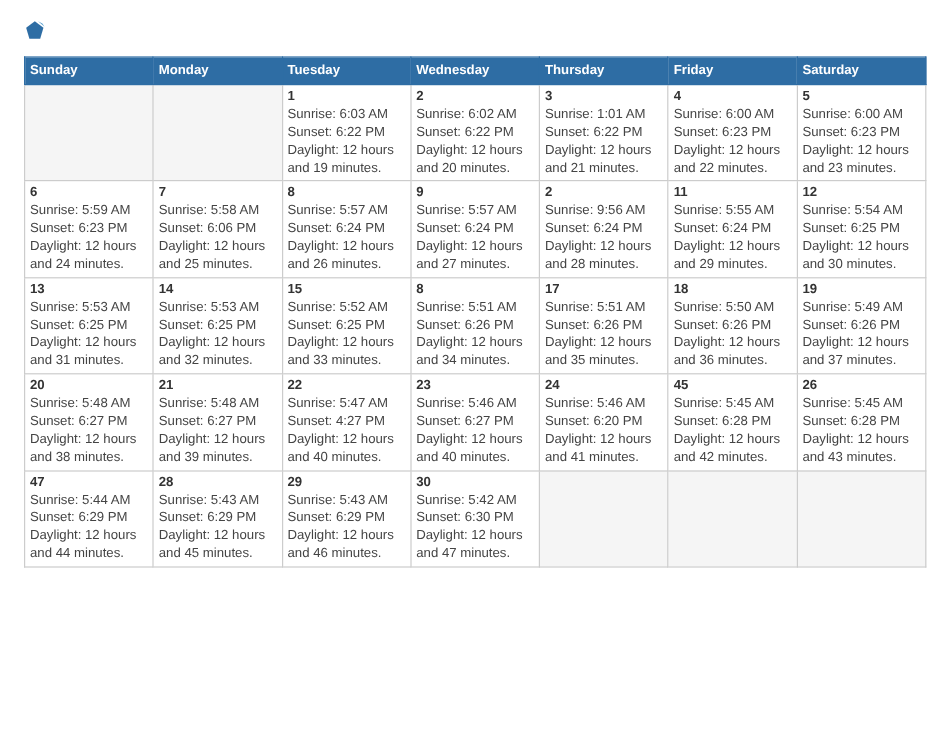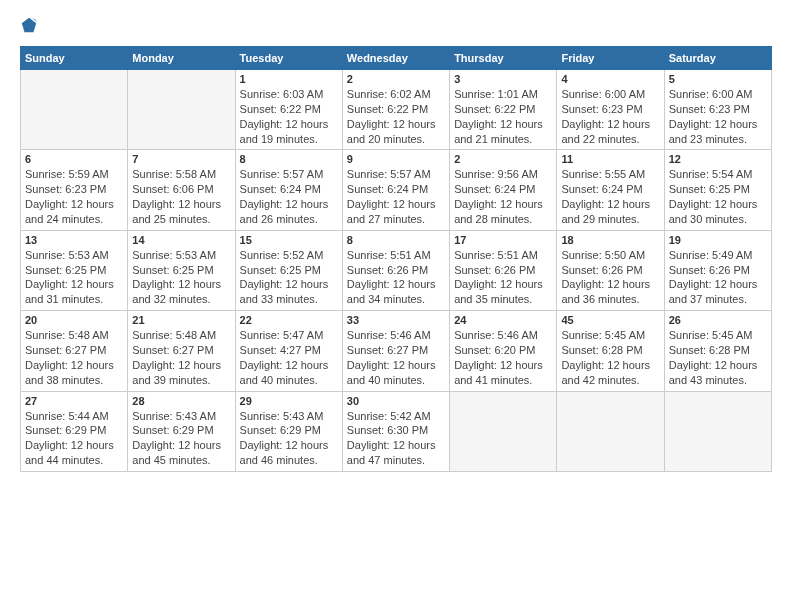--- a/index.html
+++ b/index.html
@@ -289,21 +289,21 @@
 and 39 minutes.</div>
           </td>
           <td>
             <span class="day-number">22</span>
             <div class="day-info">Sunrise: 5:47 AM
 Sunset: 4:27 PM
 Daylight: 12 hours
 and 40 minutes.</div>
           </td>
           <td>
-            <span class="day-number">33</span>
+            <span class="day-number">23</span>
             <div class="day-info">Sunrise: 5:46 AM
 Sunset: 6:27 PM
 Daylight: 12 hours
 and 40 minutes.</div>
           </td>
           <td>
             <span class="day-number">24</span>
             <div class="day-info">Sunrise: 5:46 AM
 Sunset: 6:20 PM
 Daylight: 12 hours
@@ -319,21 +319,21 @@
           <td>
             <span class="day-number">26</span>
             <div class="day-info">Sunrise: 5:45 AM
 Sunset: 6:28 PM
 Daylight: 12 hours
 and 43 minutes.</div>
           </td>
         </tr>
         <tr>
           <td>
-            <span class="day-number">27</span>
+            <span class="day-number">47</span>
             <div class="day-info">Sunrise: 5:44 AM
 Sunset: 6:29 PM
 Daylight: 12 hours
 and 44 minutes.</div>
           </td>
           <td>
             <span class="day-number">28</span>
             <div class="day-info">Sunrise: 5:43 AM
 Sunset: 6:29 PM
 Daylight: 12 hours

